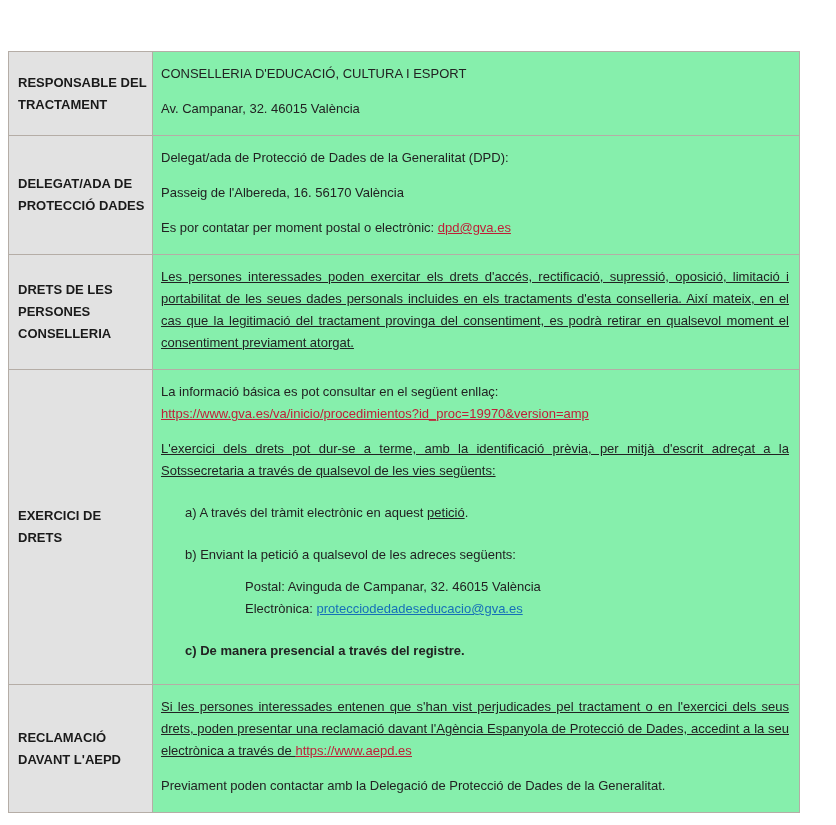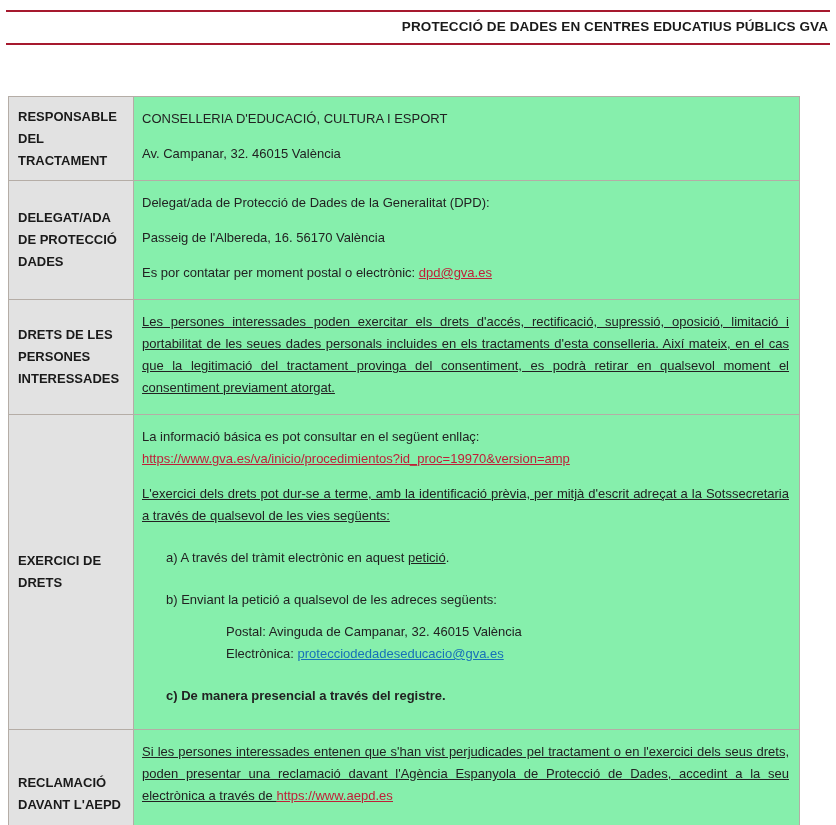--- a/index.html
+++ b/index.html
@@ -29,21 +29,21 @@
   
   table.privacy{
     border-collapse:collapse;table-layout:fixed;
     margin:51px 0 0 8px;width:792px;
   }
   .privacy th,.privacy td{
     border:1px solid var(--border);
     vertical-align:middle;
   }
   .privacy th{
-    width:125px;background:var(--label-bg);
+    width:144px;background:var(--label-bg);
     font-size:13px;font-weight:bold;color:var(--title);
     text-align:left;line-height:22px;
     padding:6px 4px 6px 9px;
     margin-left:7px;
   }
   .privacy td{
     background:#86efac;vertical-align:top;
     padding:2px 10px 2px 8px;line-height:22px;
   }
   .privacy td p{margin:9px 0 13px 0;}
@@ -56,25 +56,20 @@
   a{text-decoration:underline;cursor:pointer;}
   a.red{color:var(--link-red);}
   a.blue{color:var(--link-blue);}
   a.dark{color:var(--text);}
 </style>
 </head>
 <body>
 
 <div class="doc">
 
-  <div class="header">
-    <div class="rule"></div>
-    <div class="title">PROTECCIÓ DE DADES EN CENTRES EDUCATIUS PÚBLICS GVA</div>
-    <div class="rule"></div>
-  </div>
 
   <table class="privacy">
     <tbody>
 
       <tr class="r1">
         <th>RESPONSABLE DEL TRACTAMENT</th>
         <td>
           <p>CONSELLERIA D'EDUCACIÓ, CULTURA I ESPORT</p>
           <p>Av. Campanar, 32. 46015 València</p>
         </td>
@@ -83,21 +78,21 @@
       <tr class="r2">
         <th>DELEGAT/ADA DE PROTECCIÓ DADES</th>
         <td>
           <p>Delegat/ada de Protecció de Dades de la Generalitat (DPD):</p>
           <p>Passeig de l'Albereda, 16. 56170 València</p>
           <p><span>Es por contatar per moment postal o electrònic: </span><a class="red" href="#">dpd@gva.es</a></p>
         </td>
       </tr>
 
       <tr class="r3">
-        <th>DRETS DE LES PERSONES INTERESSADES</th>
+        <th>DRETS DE LES PERSONES CONSELLERIA</th>
         <td>
           <p class="just">Les persones interessades poden exercitar els drets d'accés, rectificació, supressió, oposició, limitació i portabilitat de les seues dades personals incluides en els tractaments d'esta conselleria. Així mateix, en el cas que la legitimació del tractament provinga del consentiment, es podrà retirar en qualsevol moment el consentiment previament atorgat.</p>
         </td>
       </tr>
 
       <tr class="r4">
         <th>EXERCICI DE DRETS</th>
         <td>
           <p><span>La informació básica es pot consultar en el següent enllaç:</span><br><a class="red" href="#">https://www.gva.es/va/inicio/procedimientos?id_proc=19970&amp;version=amp</a></p>
           <p class="just">L'exercici dels drets pot dur-se a terme, amb la identificació prèvia, per mitjà d'escrit adreçat a la Sotssecretaria a través de qualsevol de les vies següents:</p>

